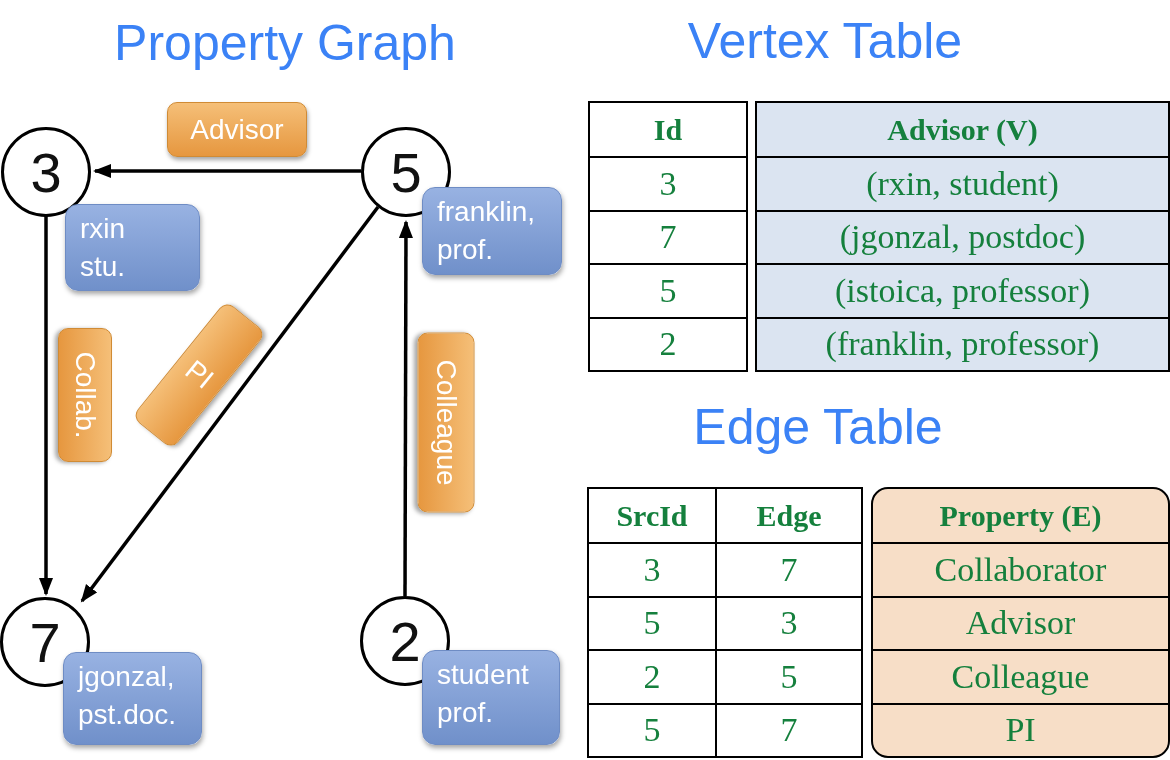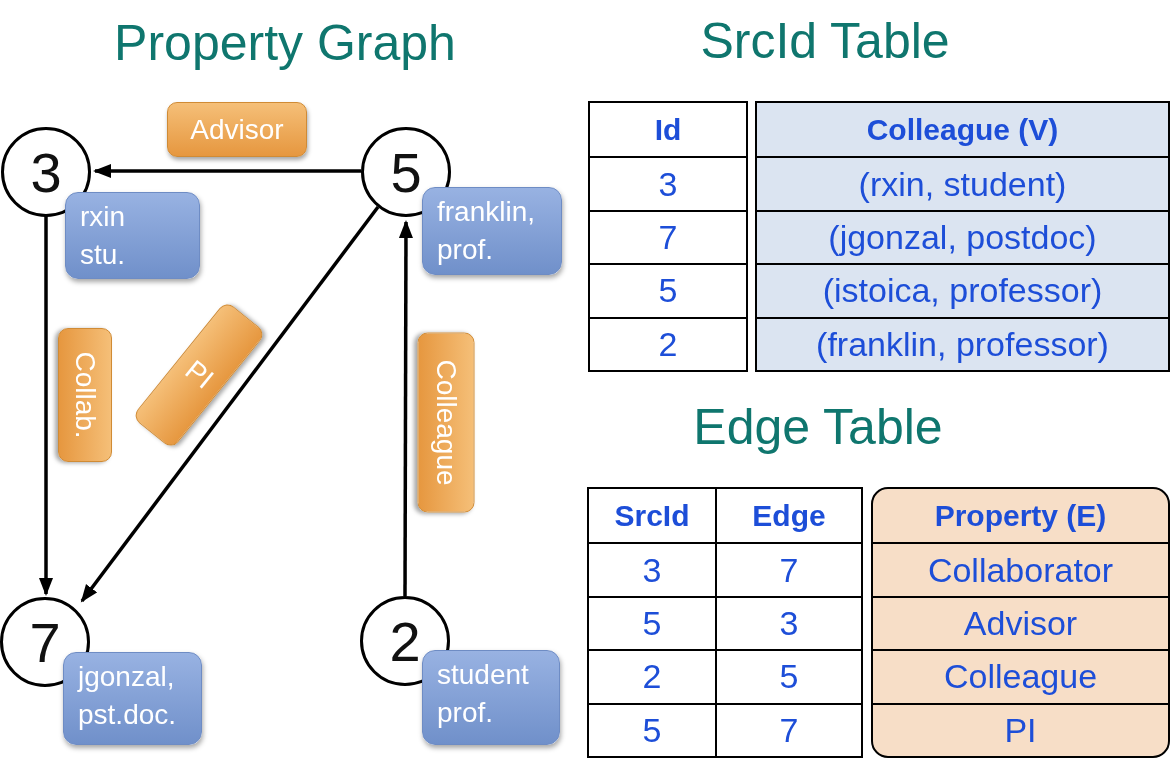--- a/index.html
+++ b/index.html
@@ -12,21 +12,21 @@
     --line-color:#000000;
   }
   *{margin:0;padding:0;box-sizing:border-box;}
   html,body{background:#ffffff;}
   .stage{
     position:relative;width:1170px;height:760px;background:#fff;overflow:hidden;
     font-family:"Liberation Sans", sans-serif;color:#111;
   }
   .title{
     position:absolute;text-align:center;font-size:50px;font-weight:400;
-    color:#0f766e;letter-spacing:0px;white-space:nowrap;
+    color:#3b82f6;letter-spacing:0px;white-space:nowrap;
   }
   .graph-title{left:0;top:14px;width:570px;}
   .vertex-title{left:580px;top:12px;width:490px;}
   .edge-title{left:573px;top:398px;width:490px;}
 
   
   .edges-svg{position:absolute;left:0;top:0;z-index:1;}
   .node{
     position:absolute;width:90px;height:90px;border:3.5px solid #000;border-radius:50%;
     background:#fff;display:flex;align-items:center;justify-content:center;
@@ -45,48 +45,48 @@
     background:linear-gradient(180deg,var(--edge-pill-top),var(--edge-pill-bottom));
     border:1px solid #d08b35;
     box-shadow:1px 3px 4px rgba(0,0,0,0.35);
   }
   .pill-advisor{left:167px;top:102px;width:140px;height:55px;}
   .pill-collab{left:18px;top:368px;width:134px;height:54px;transform:rotate(90deg);}
   .pill-colleague{left:356px;top:394px;width:180px;height:57px;transform:rotate(90deg);}
   .pill-pi{left:124px;top:349px;width:150px;height:52px;transform:rotate(-51deg);}
   .rot90{display:inline-block;transform:rotate(90deg);}
 
-  .vlabel-rxin{left:65px;top:192px;width:135px;height:87px;}
+  .vlabel-rxin{left:65px;top:204px;width:135px;height:87px;}
   .vlabel-franklin{left:422px;top:187px;width:140px;height:88px;}
   .vlabel-jgonzal{left:63px;top:652px;width:139px;height:93px;}
   .vlabel-istoica{left:422px;top:650px;width:138px;height:95px;}
 
   
   .tcol{
     position:absolute;display:grid;border:2.5px solid #000;background:#fff;
   }
   .tcell{
     display:flex;align-items:center;justify-content:center;
-    font-size:34px;color:#1d4ed8;border-top:2px solid #000;white-space:nowrap;
+    font-size:34px;color:#15803d;border-top:2px solid #000;white-space:nowrap;font-family:Liberation Serif, serif;
   }
   .tcell.first{border-top:none;}
   .tcell.hdr{font-size:30px;font-weight:700;}
   .vt-id{left:588px;top:101px;width:160px;height:271px;grid-template-rows:repeat(5,1fr);}
   .vt-prop{left:755px;top:101px;width:415px;height:271px;grid-template-rows:repeat(5,1fr);background:var(--vertex-property-bg);}
   .et-ids{left:587px;top:487px;width:276px;height:271px;grid-template-rows:repeat(5,1fr);grid-template-columns:128px 1fr;}
   .et-ids .tcell.c1{border-right:2px solid #000;}
   .et-prop{left:871px;top:487px;width:299px;height:271px;grid-template-rows:repeat(5,1fr);background:var(--edge-property-bg);border-radius:17px;}
 </style>
 </head>
 <body>
 
 <div class="stage">
 
   <div class="title graph-title">Property Graph</div>
-  <div class="title vertex-title">SrcId Table</div>
+  <div class="title vertex-title">Vertex Table</div>
   <div class="title edge-title">Edge Table</div>
 
   <svg class="edges-svg" width="580" height="760">
     <defs>
       <marker id="arrow" markerUnits="userSpaceOnUse" markerWidth="22" markerHeight="18" refX="16" refY="7" orient="auto">
         <path d="M0,0 L18,7 L0,14 Z" fill="#000"></path>
       </marker>
     </defs>
     <line x1="361" y1="171" x2="95" y2="171" stroke="#000" stroke-width="3.5" marker-end="url(#arrow)"></line>
     <line x1="46" y1="216" x2="46" y2="594" stroke="#000" stroke-width="3.5" marker-end="url(#arrow)"></line>
@@ -139,21 +139,21 @@
 
   <div class="tcol vt-id">
     <div class="tcell hdr first">Id</div>
     <div class="tcell">3</div>
     <div class="tcell">7</div>
     <div class="tcell">5</div>
     <div class="tcell">2</div>
   </div>
 
   <div class="tcol vt-prop">
-    <div class="tcell hdr first">Colleague (V)</div>
+    <div class="tcell hdr first">Advisor (V)</div>
     <div class="tcell">(rxin, student)</div>
     <div class="tcell">(jgonzal, postdoc)</div>
     <div class="tcell">(istoica, professor)</div>
     <div class="tcell">(franklin, professor)</div>
   </div>
 
   <div class="tcol et-ids">
     <div class="tcell hdr first c1">SrcId</div>
     <div class="tcell hdr first">Edge</div>
     <div class="tcell c1">3</div>

